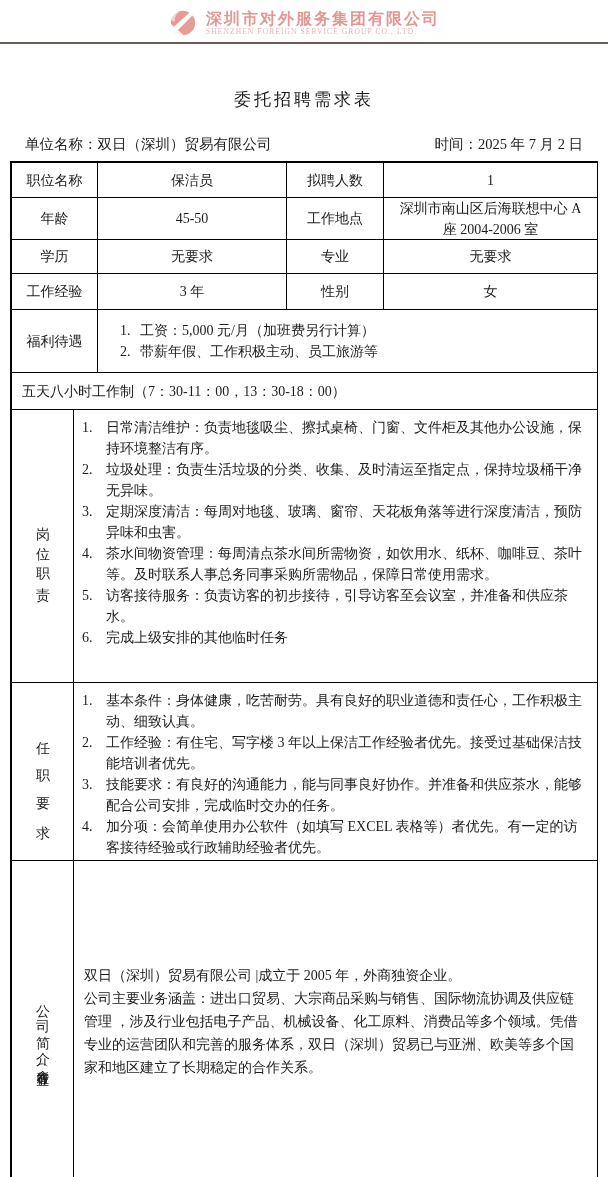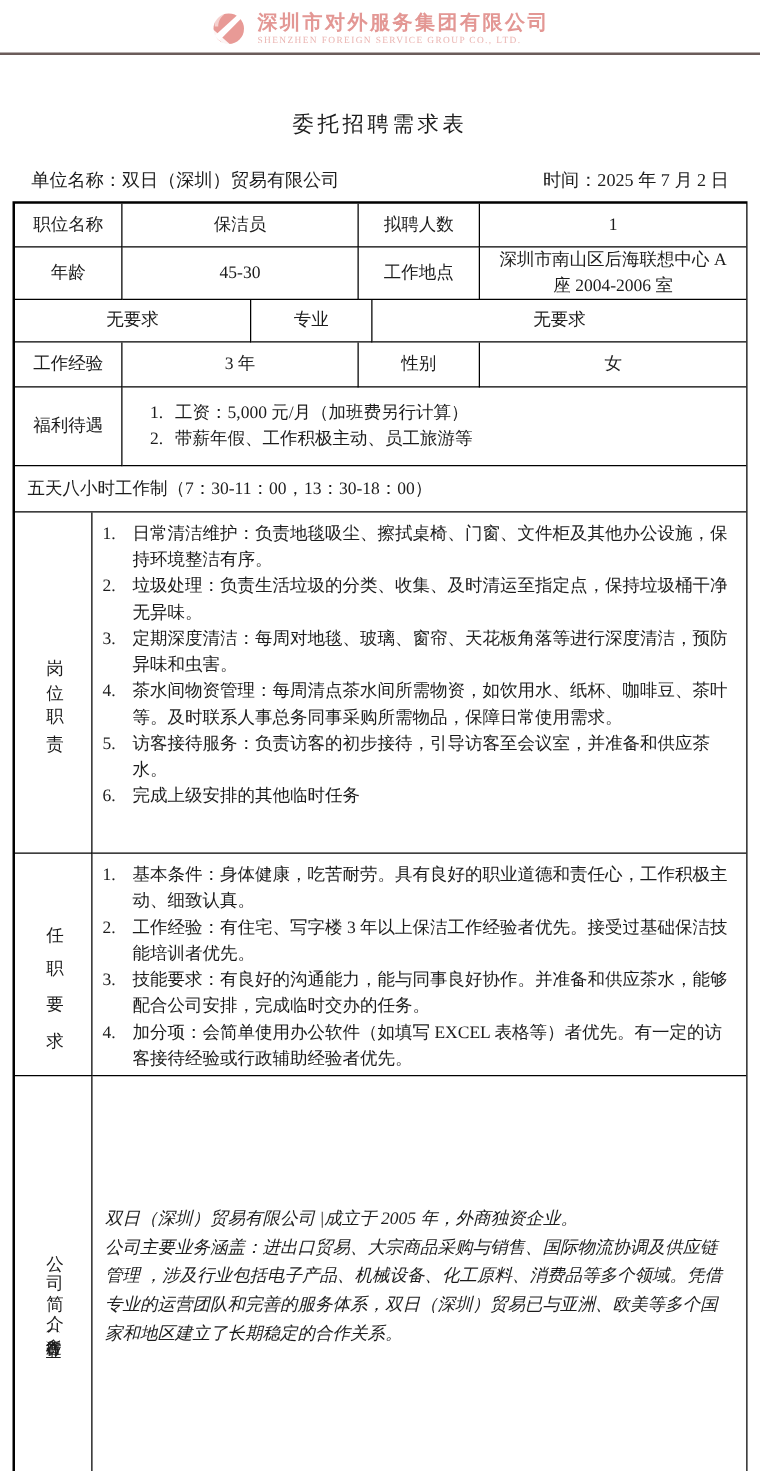--- a/index.html
+++ b/index.html
@@ -77,21 +77,21 @@
   
   .vlabel {
     writing-mode:vertical-rl; text-orientation:mixed;
     display:flex; align-items:center; justify-content:center;
     line-height:1;
   }
   .vspread { letter-spacing:20px; padding-top:20px; }
   .vspread2 { letter-spacing:28px; padding-top:28px; }
   .vmain { letter-spacing:16px; padding-top:16px; }
   .vsub { font-size:12.5px; letter-spacing:1px; margin-top:2px; }
-  .intro-block { width:100%; padding:0 10px; line-height:23px;font-style:italic; }
+  .intro-block { width:100%; padding:0 10px; line-height:23px; }
 </style>
 </head>
 <body>
 
 <div class="page">
 
   <div class="hdr">
     <div class="logo-wrap">
       <svg class="logo-svg" viewBox="0 0 32 32">
         <circle cx="16" cy="16" r="13" fill="#e89a96"></circle>
@@ -121,26 +121,27 @@
 
     <div class="r h35">
       <div class="c ca">职位名称</div>
       <div class="c cb">保洁员</div>
       <div class="c cc">拟聘人数</div>
       <div class="c cd">1</div>
     </div>
 
     <div class="r h42">
       <div class="c ca">年龄</div>
-      <div class="c cb">45-30</div>
+      <div class="c cb">45-50</div>
       <div class="c cc">工作地点</div>
       <div class="c cd addr">深圳市南山区后海联想中心 A 座 2004-2006 室</div>
     </div>
 
     <div class="r h34">
+      <div class="c ca">学历</div>
       <div class="c cb">无要求</div>
       <div class="c cc">专业</div>
       <div class="c cd">无要求</div>
     </div>
 
     <div class="r h36">
       <div class="c ca">工作经验</div>
       <div class="c cb">3 年</div>
       <div class="c cc">性别</div>
       <div class="c cd">女</div>

